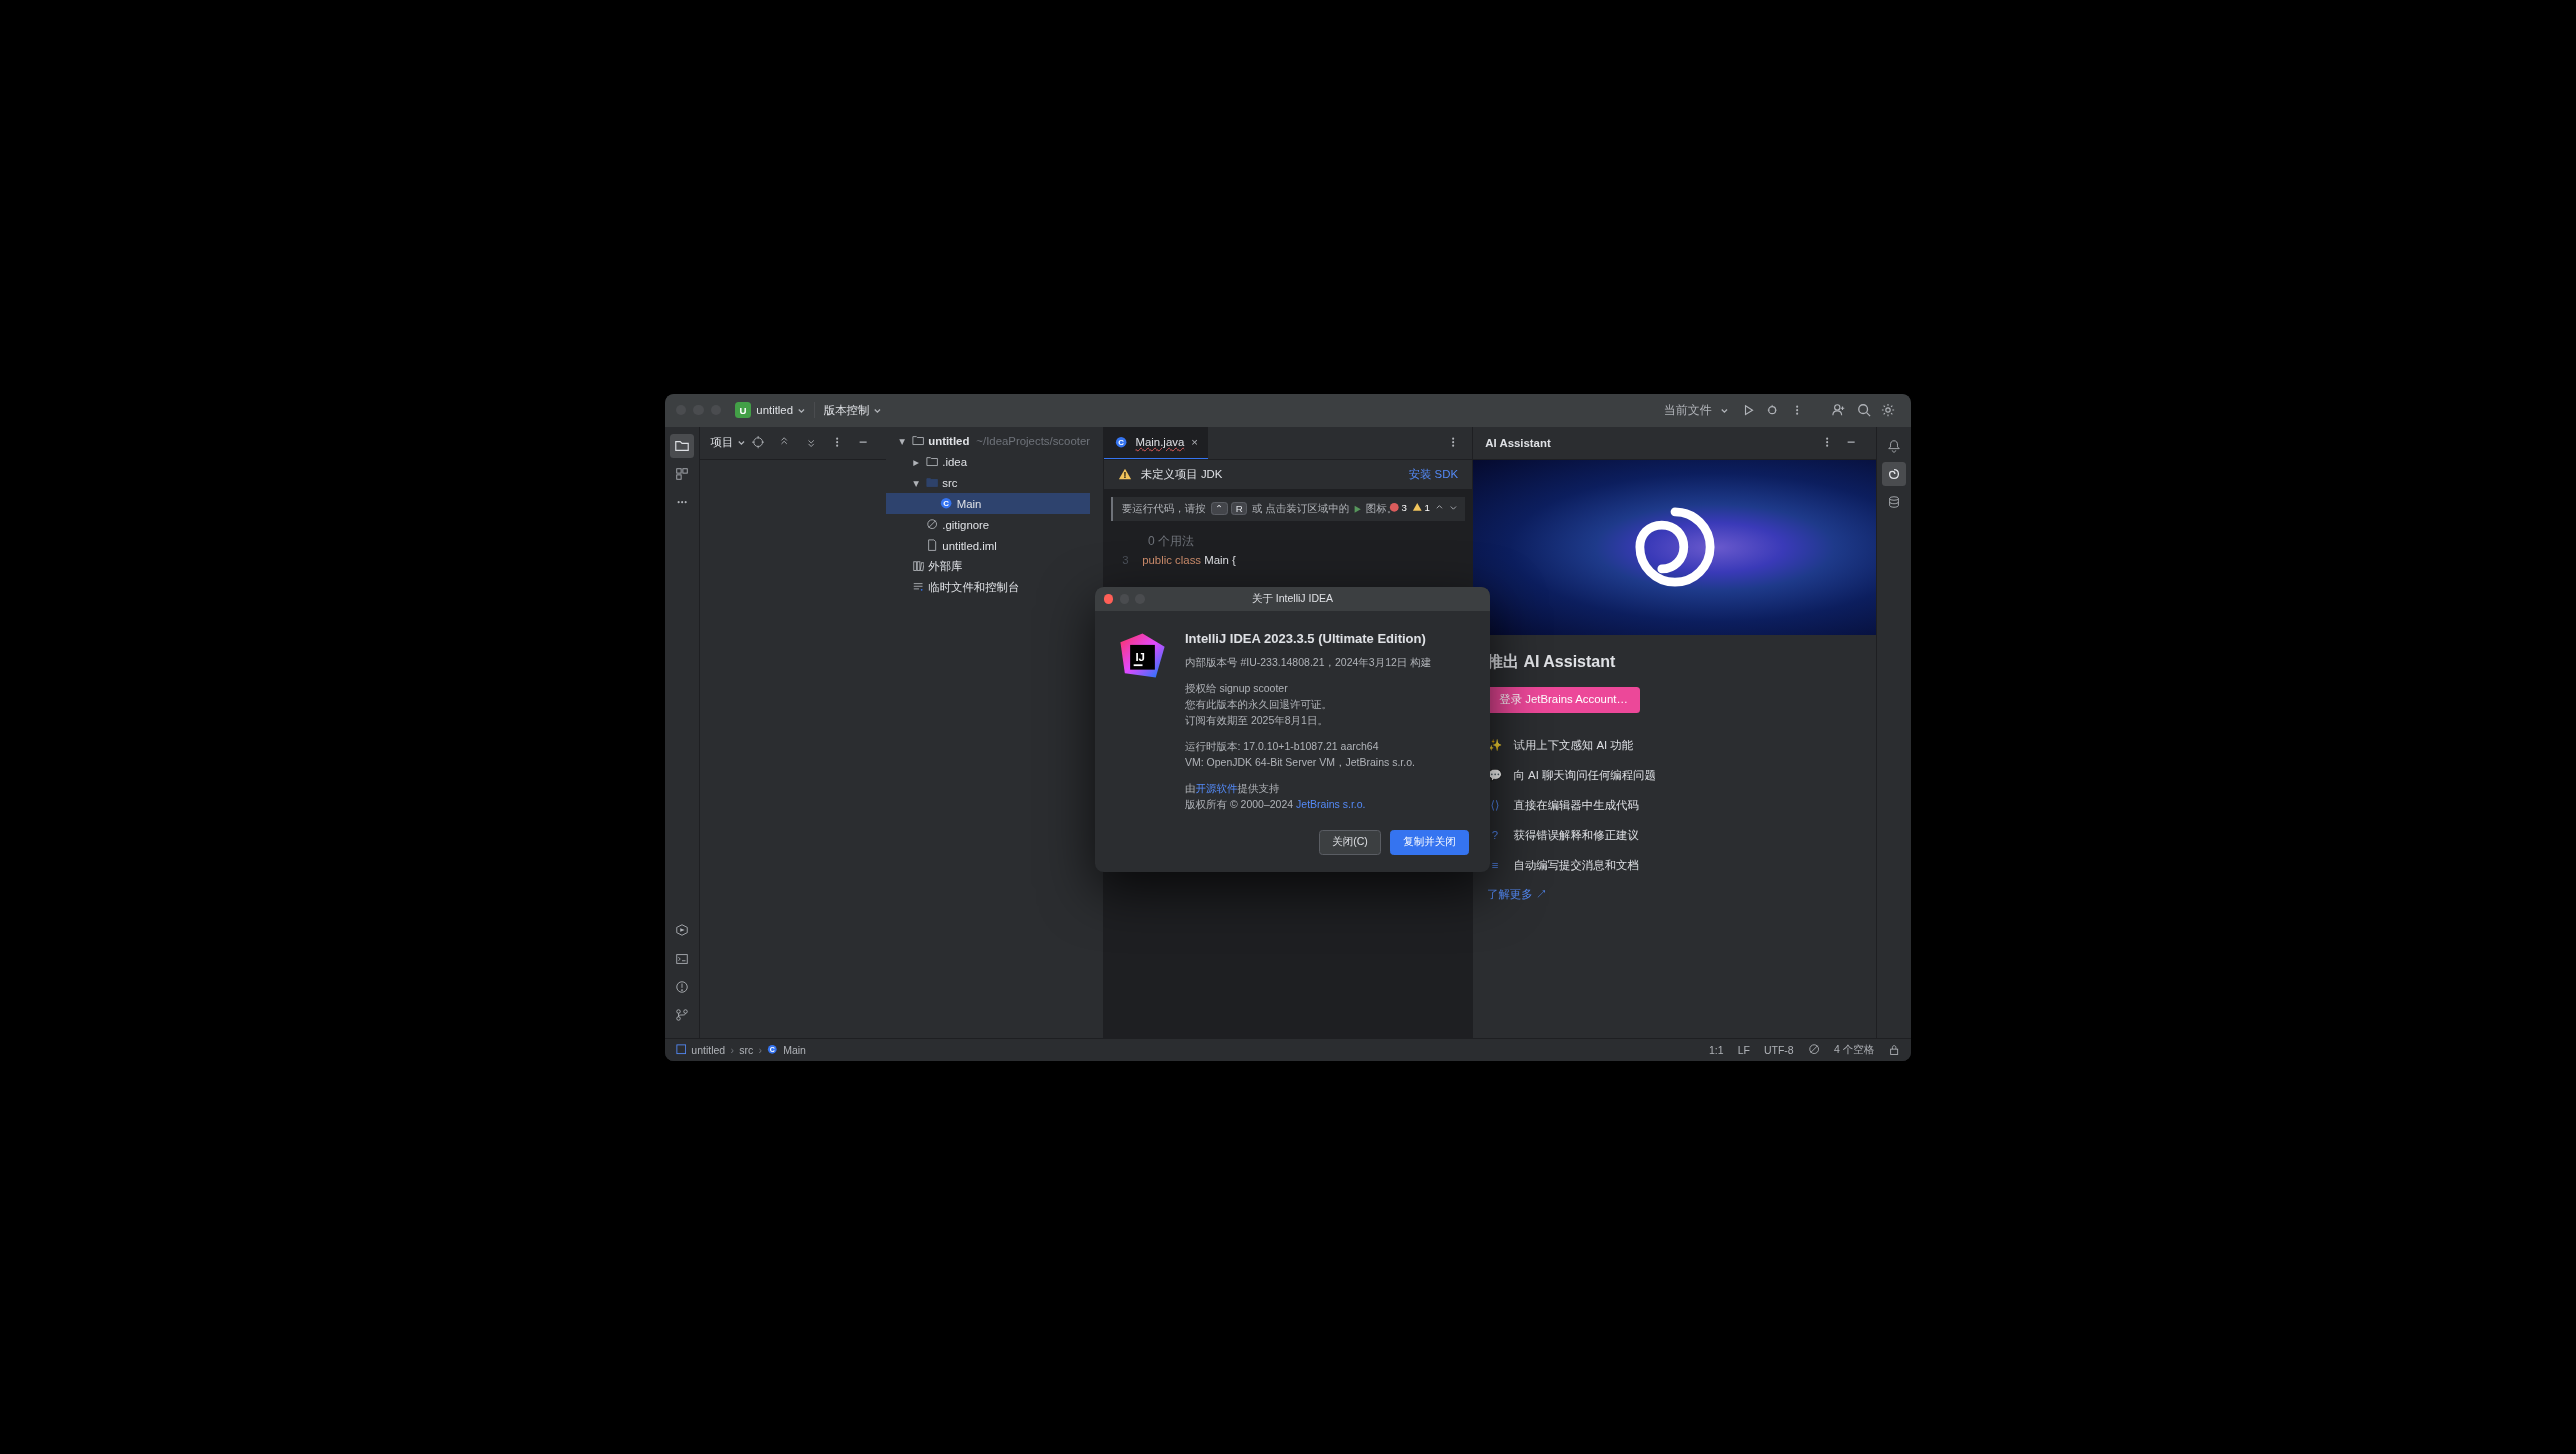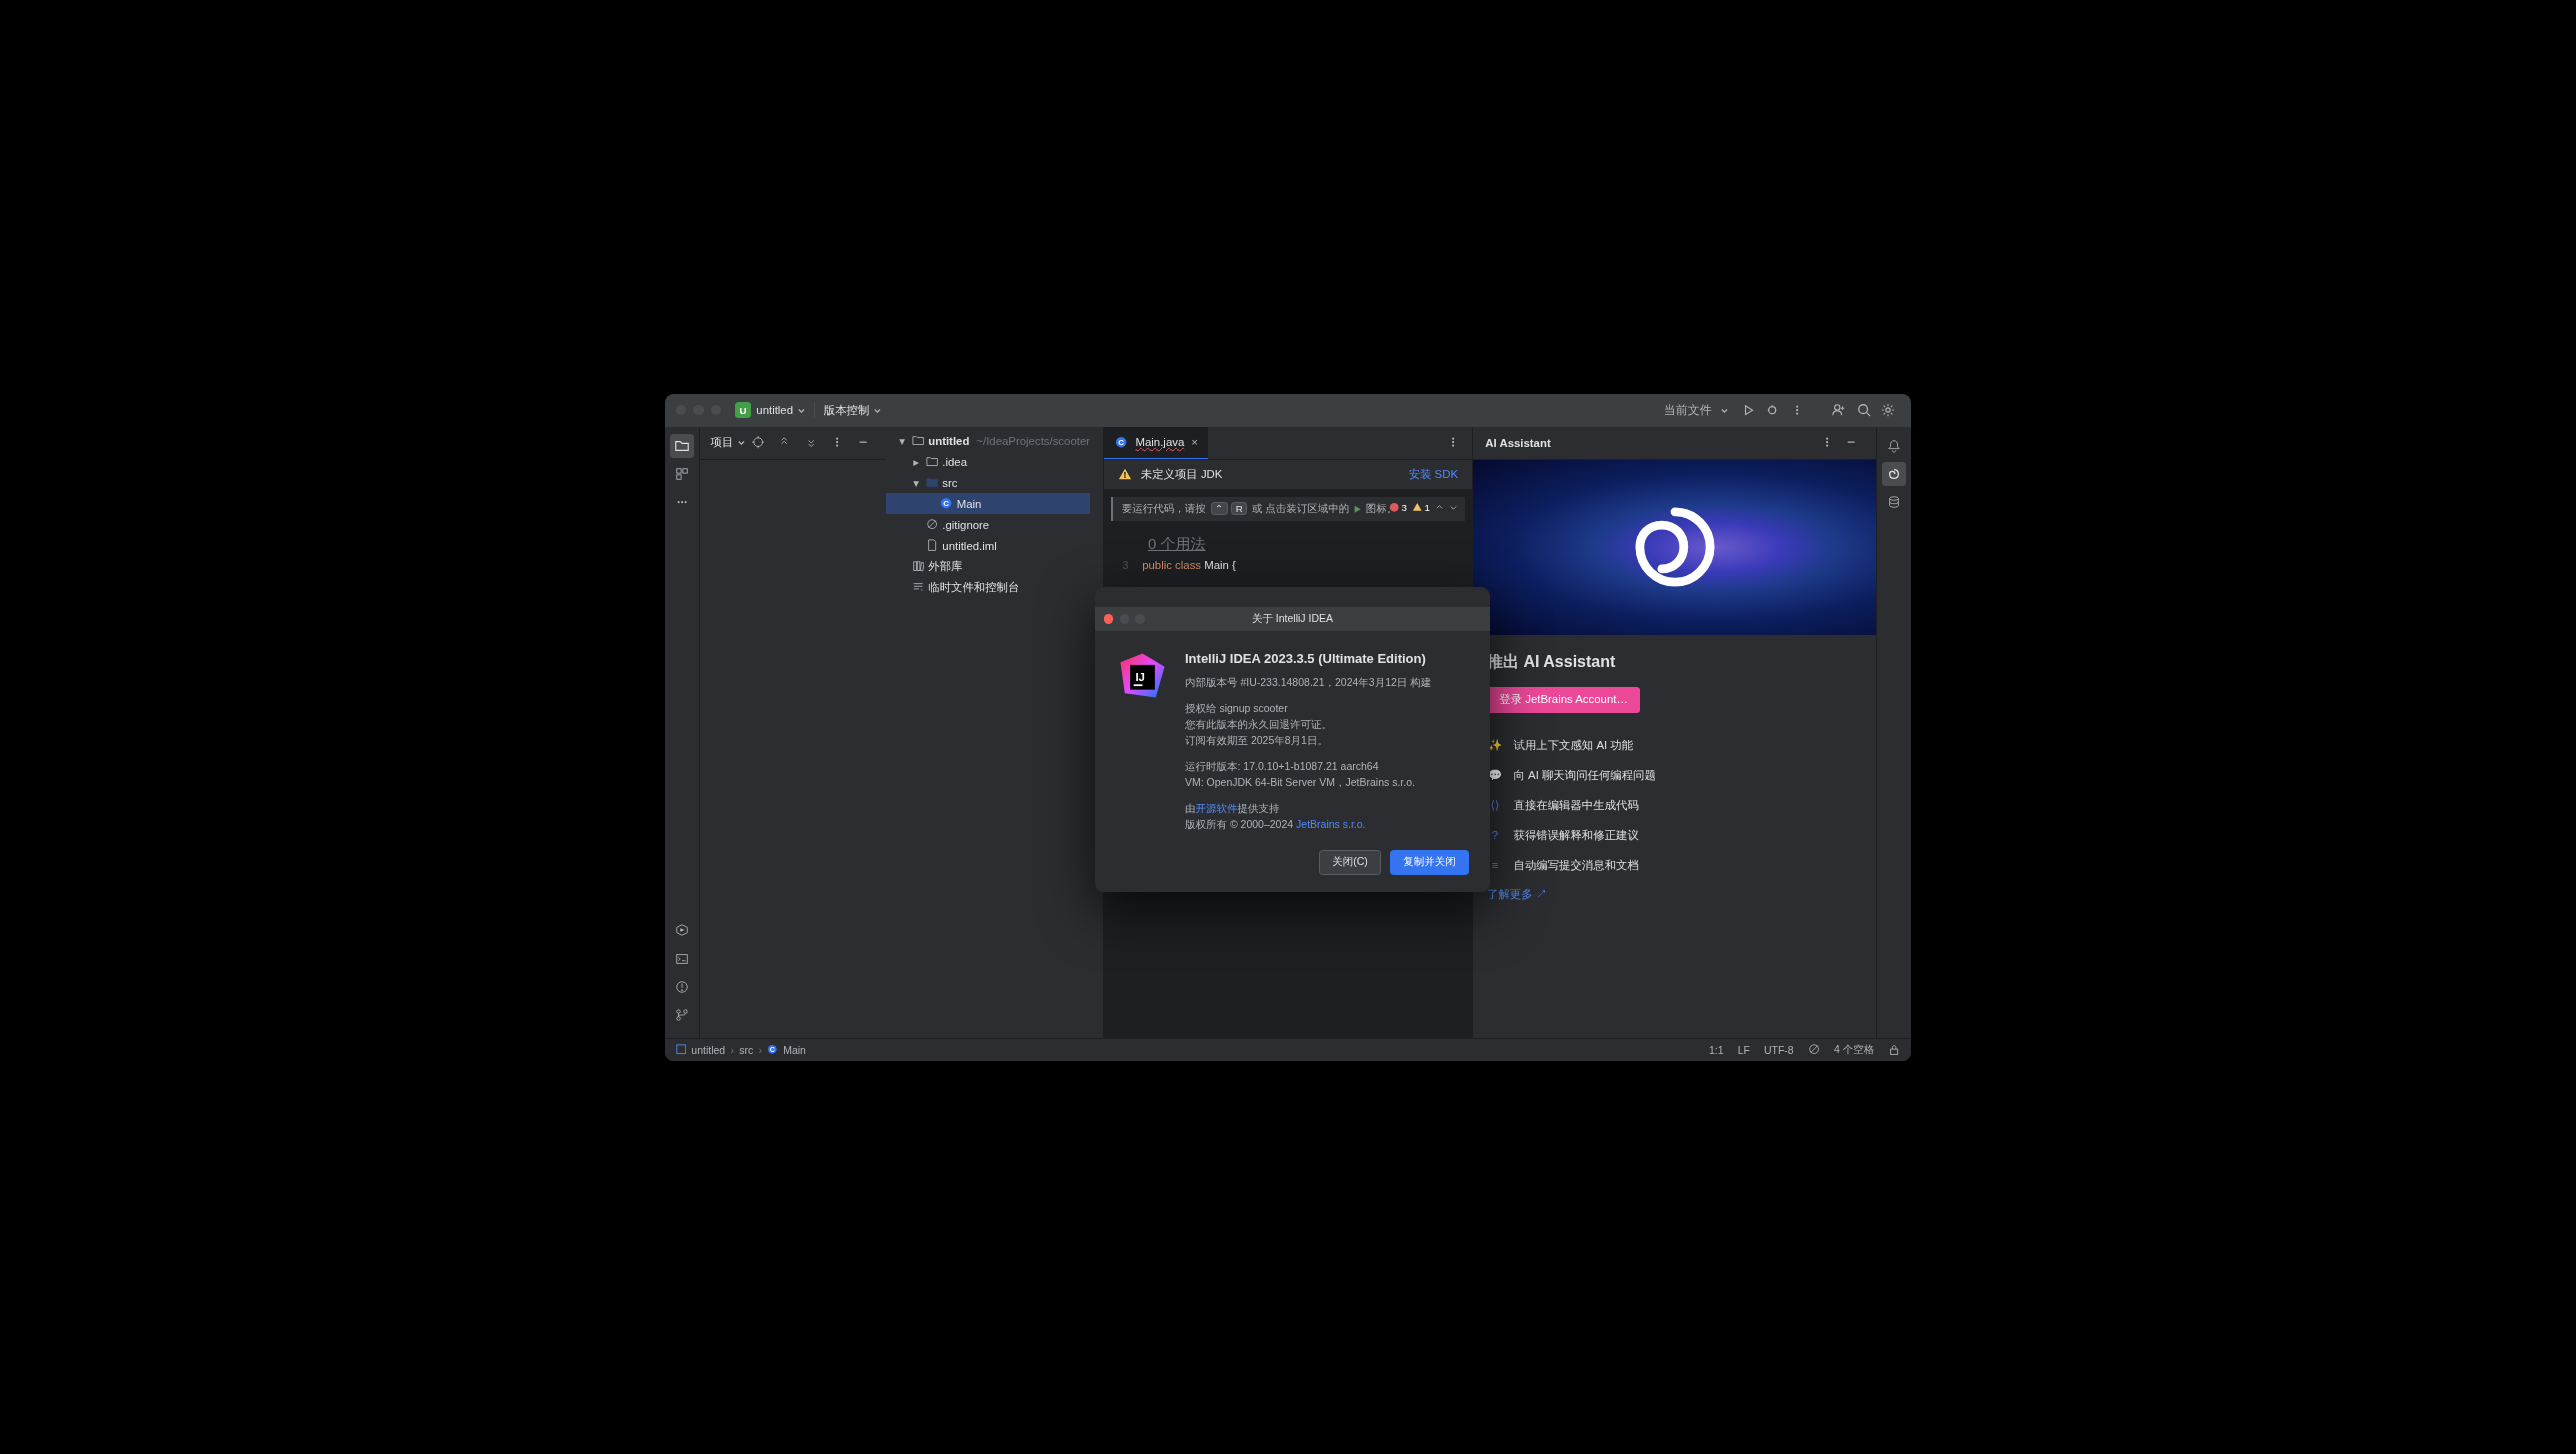--- a/index.html
+++ b/index.html
@@ -39,40 +39,40 @@
 .tab-actions { margin-left: auto; display: flex; align-items: center; padding-right: 7px; }
 .banner { background: #2b2d30; border-bottom: 0.9px solid #1e1f22; padding: 7px 14px; display: flex; align-items: center; gap: 8.8px; font-size: 11.4px; }
 .banner-text { color: #dfe1e5; }
 .banner-link { color: #548af7; margin-left: auto; cursor: pointer; }
 .hint-bar { background: #2b2d30; border-left: 2.6px solid #6f737a; margin: 7px 7px 0 7px; padding: 5.3px 8.8px; font-size: 10.5px; color: #b0b3b8; display: flex; align-items: center; position: relative; }
 .hint-actions { position: absolute; right: 7px; top: 5.3px; display: flex; align-items: center; gap: 5.3px; font-size: 9.7px; }
 .badge-err { color: #fff; display: flex; align-items: center; gap: 1.8px; }
 .kbd { background: #43454a; border: 0.9px solid #5a5d63; border-radius: 3.5px; padding: 0 3.5px; font-size: 9.7px; color: #dfe1e5; margin: 0 1.8px; }
 .code { font-family: "JetBrains Mono", Menlo, monospace; font-size: 11.4px; padding: 10.5px 0 0 0; line-height: 1.6; }
 .gutter { display: inline-block; width: 35px; text-align: right; color: #4b5059; padding-right: 10.5px; user-select: none; }
-.usage { color: #6f737a; font-size: 15px; padding-left: 44px; text-decoration: underline; }
+.usage { color: #6f737a; font-size: 12px; padding-left: 44px; }
 .kw { color: #cf8e6d; }
 .cls { color: #dfe1e5; }
 .pn { color: #dfe1e5; }
 .ai-panel { width: 404px; background: #2b2d30; border-left: 0.9px solid #1e1f22; display: flex; flex-direction: column; }
 .ai-header { height: 33px; display: flex; align-items: center; padding: 0 12.3px; font-weight: 700; font-size: 11.4px; color: #dfe1e5; border-bottom: 0.9px solid #1e1f22; }
 .ai-hero { height: 175px; background: radial-gradient(ellipse at 60% 50%, #6a5acd 0%, #3a3ab8 20%, #1e3a8a 35%, #0c1e5e 60%, #050a2e 100%); position: relative; overflow: hidden; }
 .swirl { position: absolute; left: 50%; top: 50%; transform: translate(-50%,-50%); }
 .ai-body { padding: 17.5px 14px; font-size: 11.4px; color: #dfe1e5; }
 .ai-title { font-size: 16px; font-weight: 600; margin-bottom: 14px; }
 .ai-login { background: #ec4899; color: #fff; padding: 5.3px 12.3px; border-radius: 3.5px; display: inline-block; font-size: 11.4px; cursor: pointer; margin-bottom: 17.5px; }
 .ai-feat { display: flex; align-items: center; gap: 10.5px; padding: 7px 0; color: #dfe1e5; cursor: default; }
 .ai-feat-icon { width: 16px; height: 16px; color: #548af7; display: flex; align-items: center; justify-content: center; }
 .ai-more { color: #548af7; margin-top: 7px; cursor: pointer; display: inline-block; }
 .right-rail { width: 35px; background: #2b2d30; border-left: 0.9px solid #1e1f22; display: flex; flex-direction: column; align-items: center; padding-top: 7px; gap: 3.5px; }
 .footer { height: 23px; background: #2b2d30; border-top: 0.9px solid #1e1f22; display: flex; align-items: center; padding: 0 10.5px; font-size: 10.5px; color: #b0b3b8; gap: 7px; }
 .crumb { display: flex; align-items: center; gap: 5.3px; }
 .footer-right { margin-left: auto; display: flex; gap: 14px; align-items: center; }
 .about { position: absolute; left: 430px; top: 193px; width: 395px; background: #2b2d30; border-radius: 8.8px; box-shadow: 0 17.5px 53px rgba(0,0,0,0.7); overflow: hidden; }
-.about-tb { height: 24.6px; background: #3c3f41; display: flex; align-items: center; justify-content: center; color: #dfe1e5; font-size: 10.5px; position: relative; margin-top: 20px; }
+.about-tb { height: 24.6px; background: #3c3f41; display: flex; align-items: center; justify-content: center; color: #dfe1e5; font-size: 10.5px; position: relative; }
 .about-traffic { position: absolute; left: 8.8px; display: flex; gap: 6.1px; }
 .adot { width: 9.7px; height: 9.7px; border-radius: 50%; }
 .about-body { padding: 17.5px 21px; display: flex; gap: 16px; font-size: 10.5px; color: #b0b3b8; line-height: 1.5; }
 .about-logo { width: 53px; height: 53px; flex-shrink: 0; }
 .about-info { flex: 1; }
 .about-h { font-size: 13px; font-weight: 700; color: #dfe1e5; margin-bottom: 7px; }
 .about-p { margin-bottom: 10.5px; }
 .alink { color: #548af7; }
 .about-btns { padding: 0 21px 17.5px; display: flex; justify-content: flex-end; gap: 8.8px; }
 .abtn { padding: 4.4px 12.3px; border-radius: 3.5px; font-size: 10.5px; cursor: pointer; border: 0.9px solid #5a5d63; background: #3c3f41; color: #dfe1e5; }

